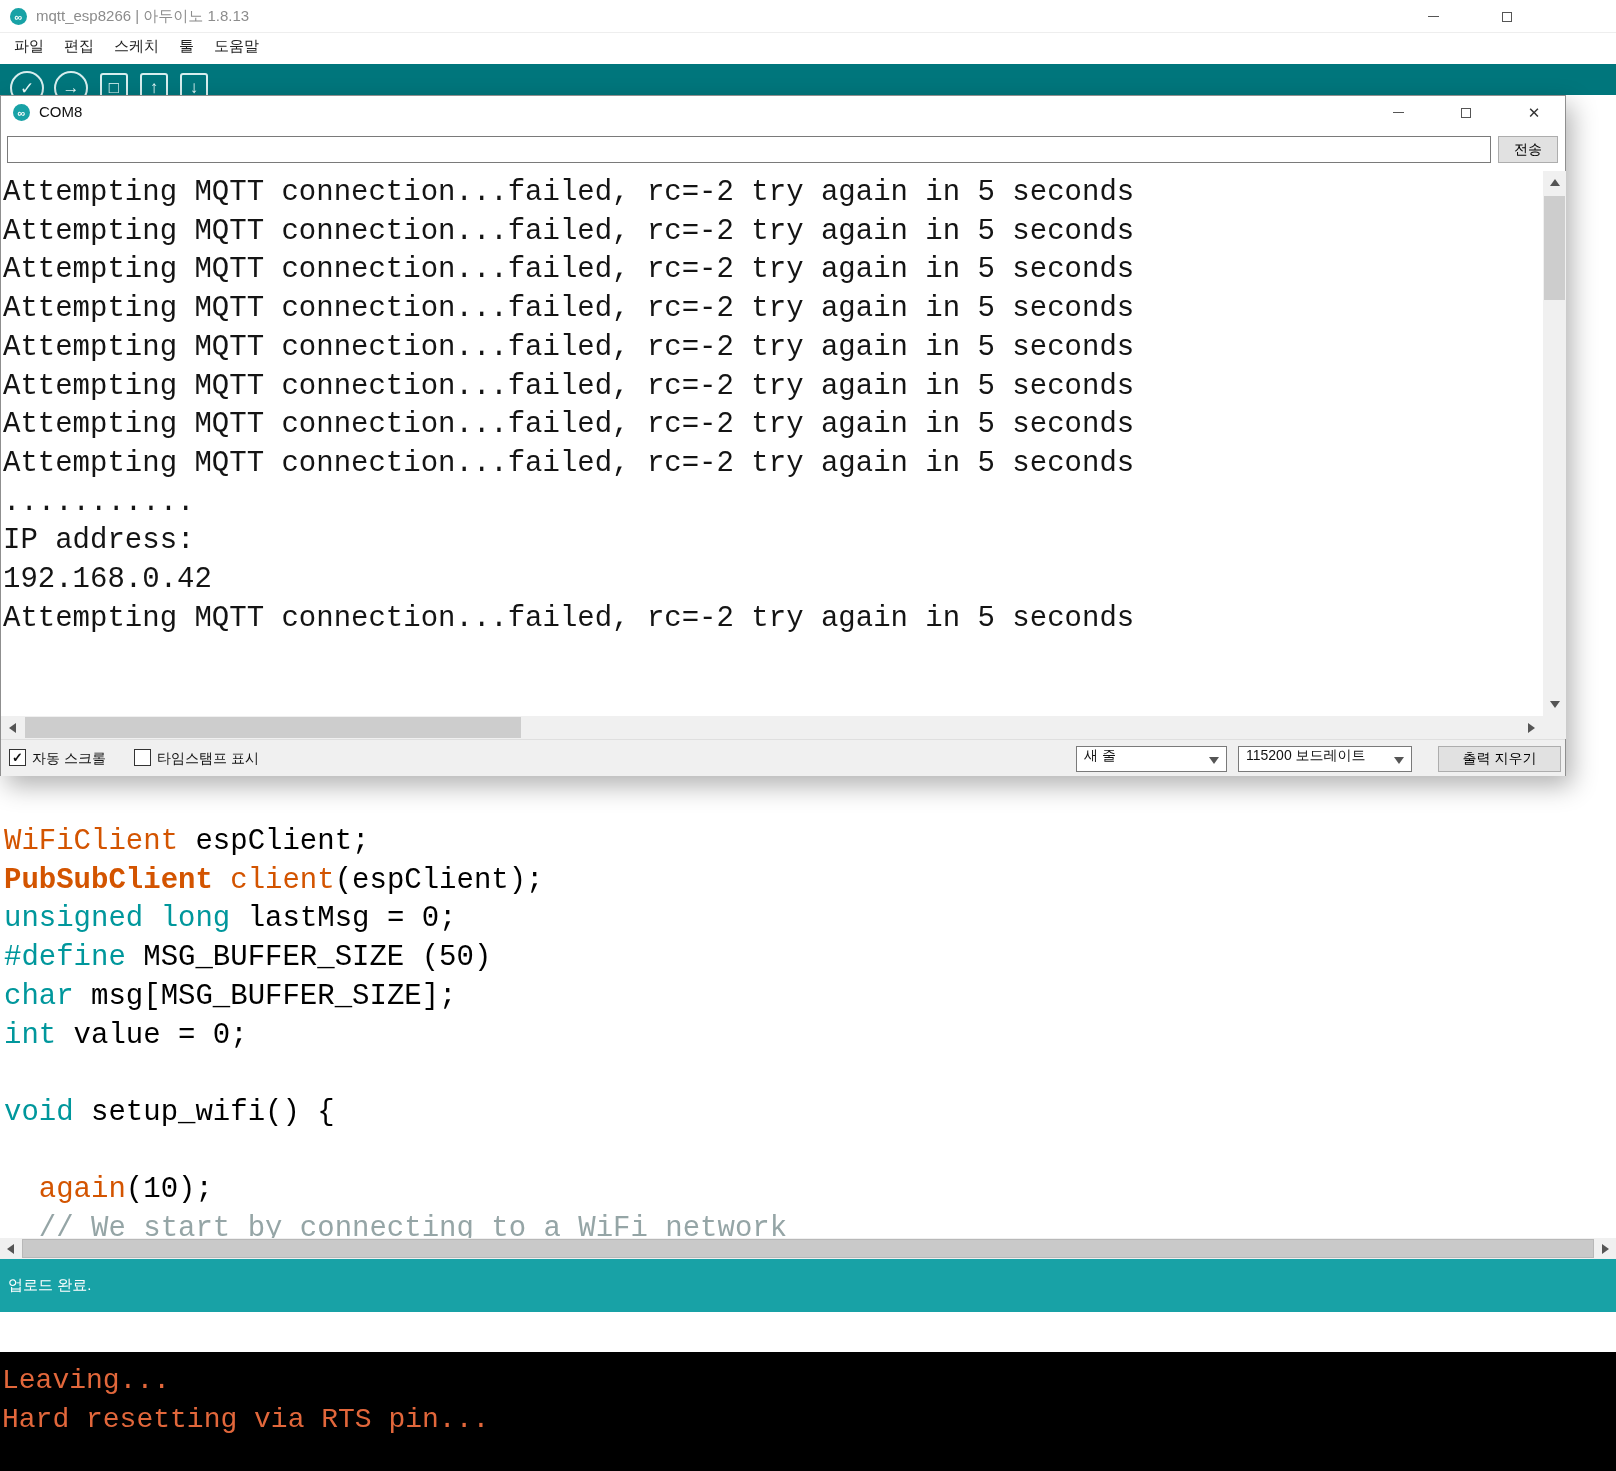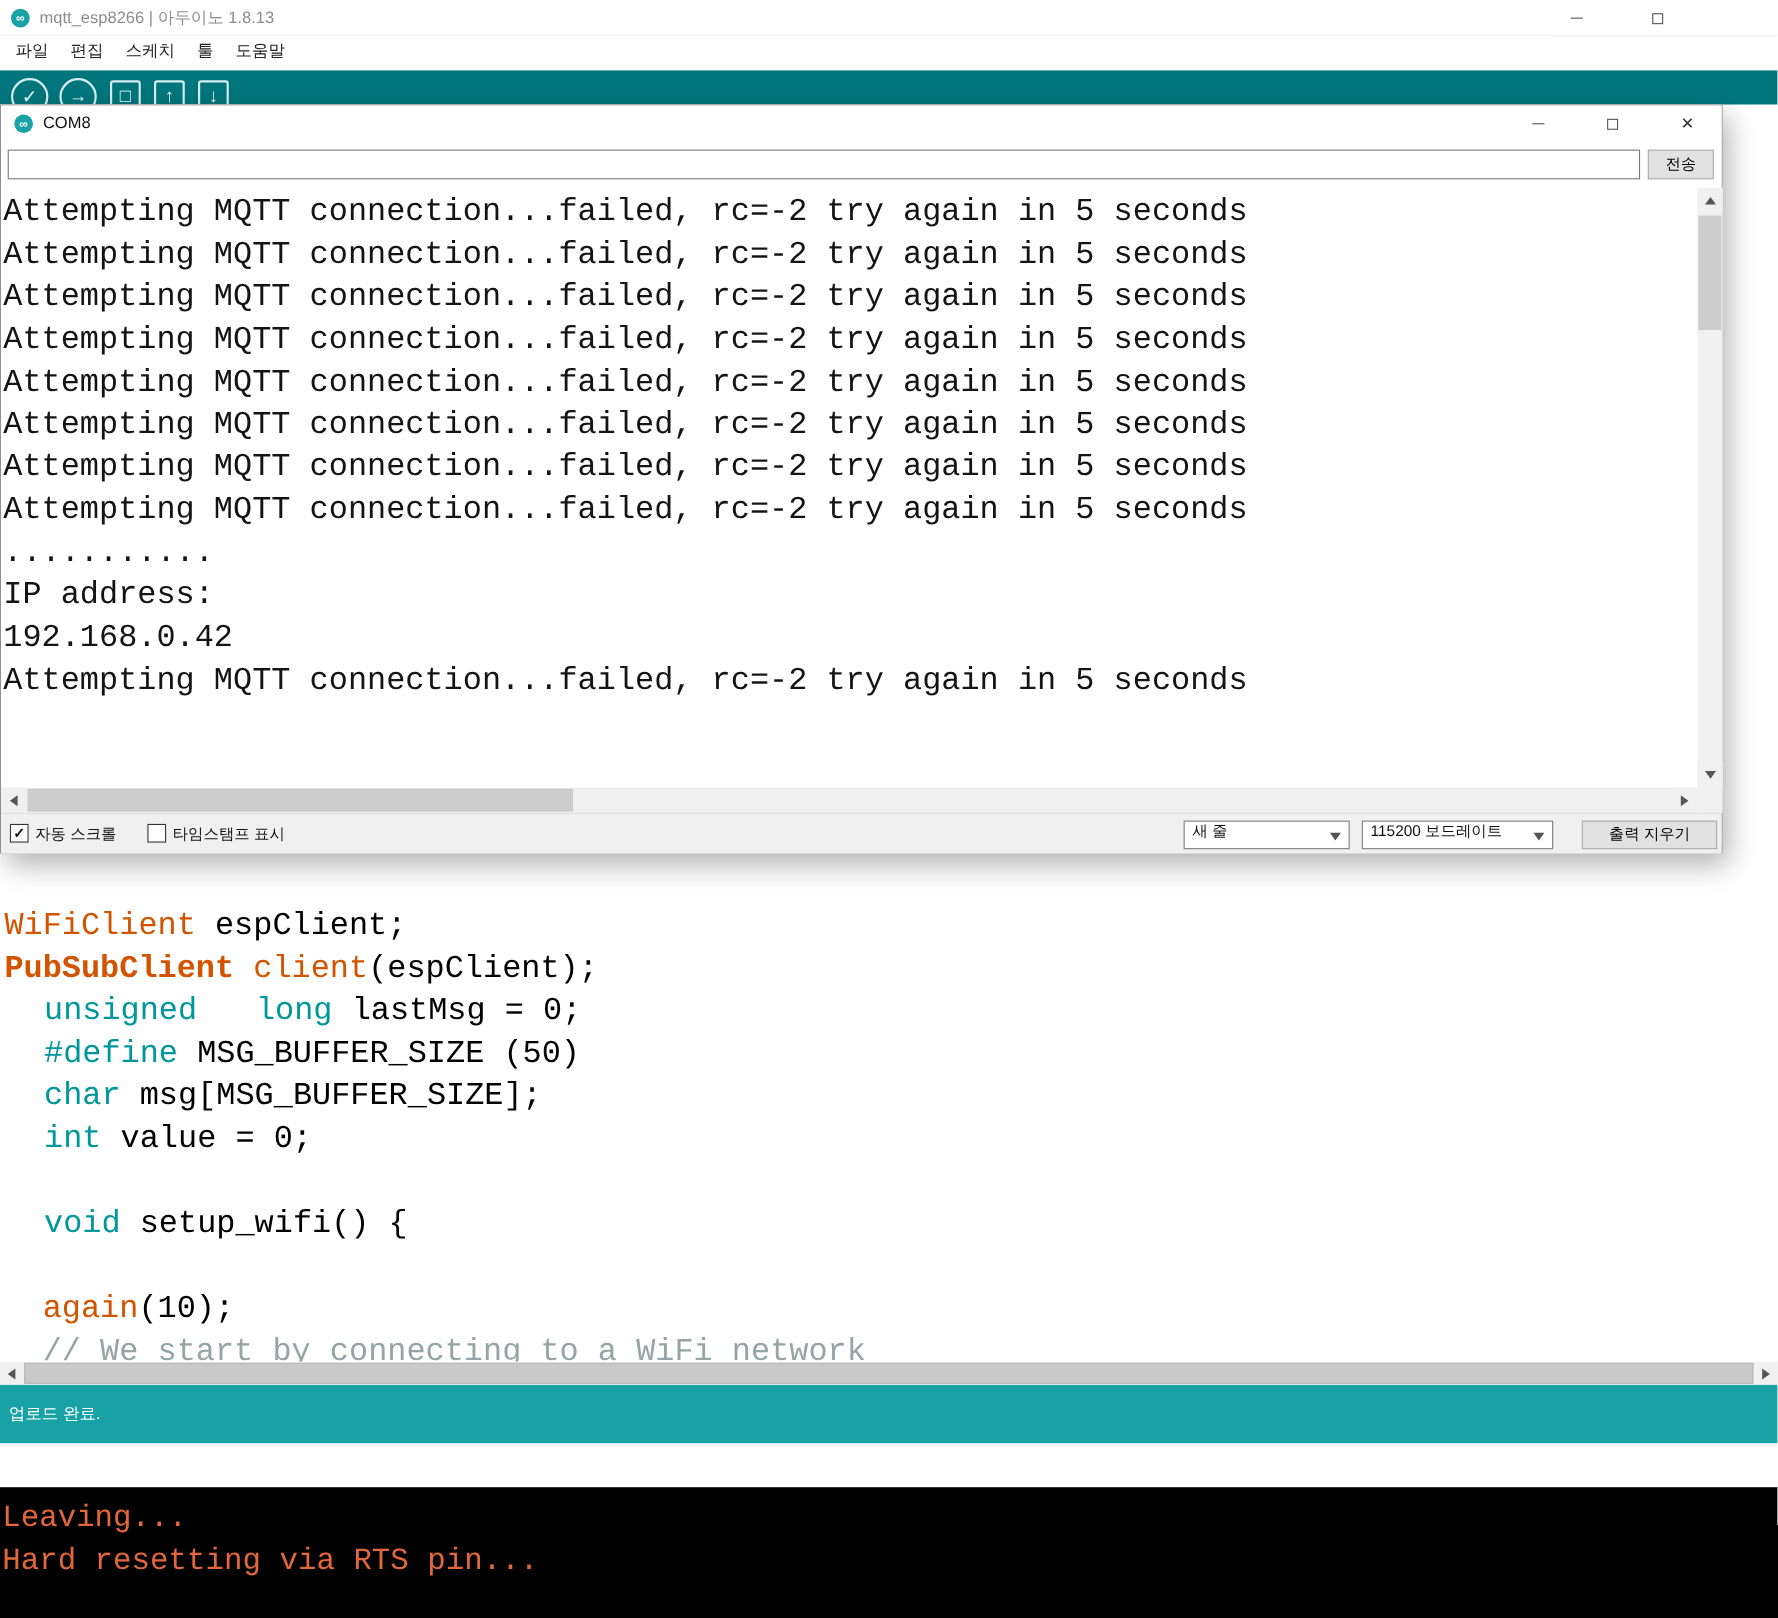--- a/index.html
+++ b/index.html
@@ -35,21 +35,21 @@
   .tb-icon{position:absolute;top:7px;width:34px;height:34px;display:flex;align-items:center;justify-content:center;
     color:#eafbfb;font-size:17px;}
   .tb-circle{border:2px solid #d8eeee;border-radius:50%;}
   .tb-square{border:2px solid #d8eeee;border-radius:3px;width:28px;height:30px;top:9px;}
 
   
   #code-editor{left:0;top:776px;width:1616px;height:462px;background:#fff;overflow:hidden;
     padding:47px 0 0 4px;}
   .cline{font-family:"Liberation Mono","DejaVu Sans Mono",monospace;font-size:29px;line-height:38.7px;white-space:pre;}
   .tok-pln{color:#000;}
-  .tok-typ{color:var(--type-color,#00979C);margin-left:36px;}
+  .tok-typ{color:var(--type-color,#00979C);}
   .tok-fn{color:var(--function-color,#D35400);}
   .tok-cls{color:var(--class-color,#D35400);}
   .tok-clsb{color:var(--class-color,#D35400);font-weight:bold;}
   .tok-cmt{color:var(--comment-color,#95A5A6);}
 
   
   .sb-track{background:#f0f0f0;}
   .sb-btn{background:#f0f0f0;display:flex;align-items:center;justify-content:center;}
   .sb-thumb{background:#cdcdcd;}
   .tri{width:0;height:0;display:block;}

